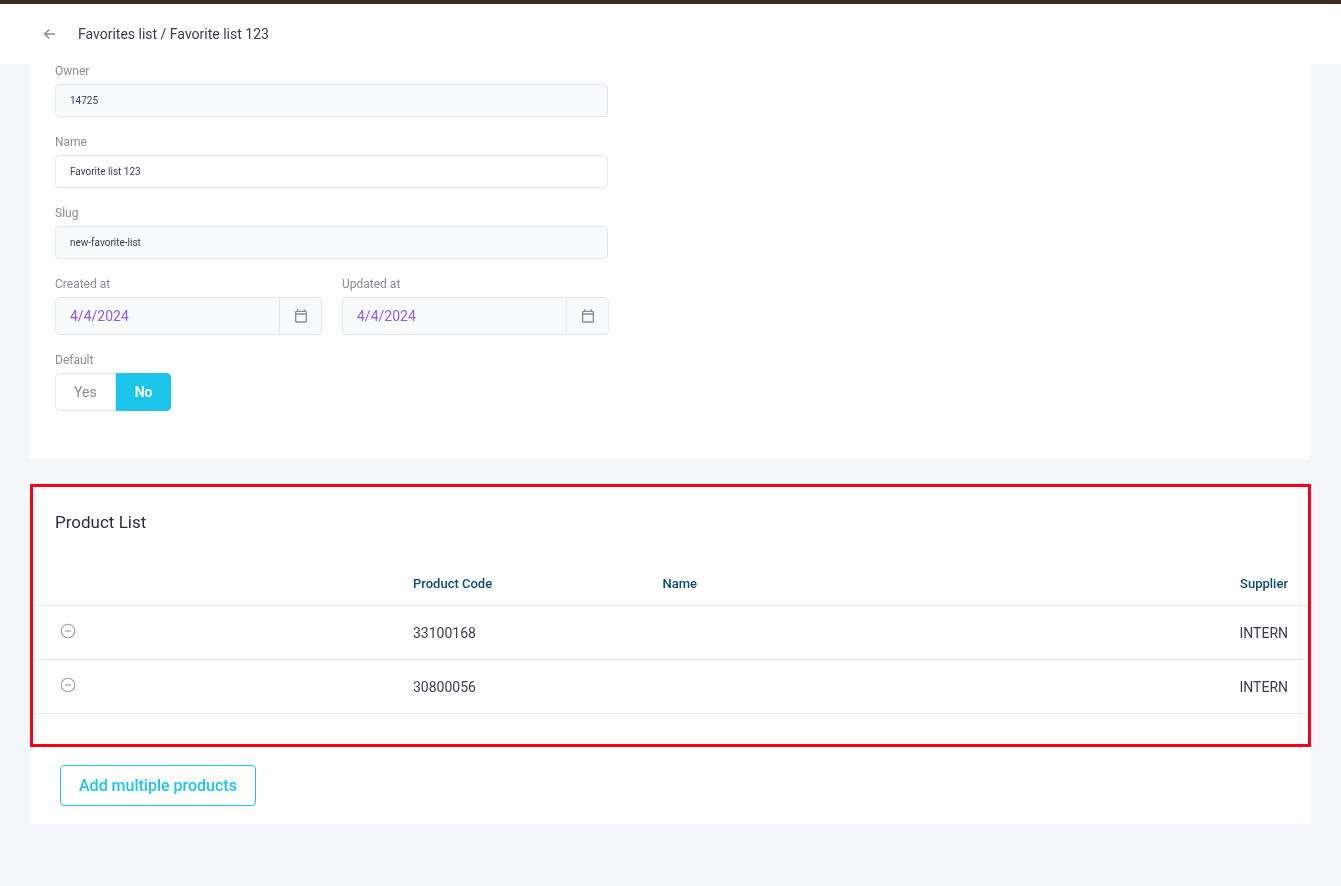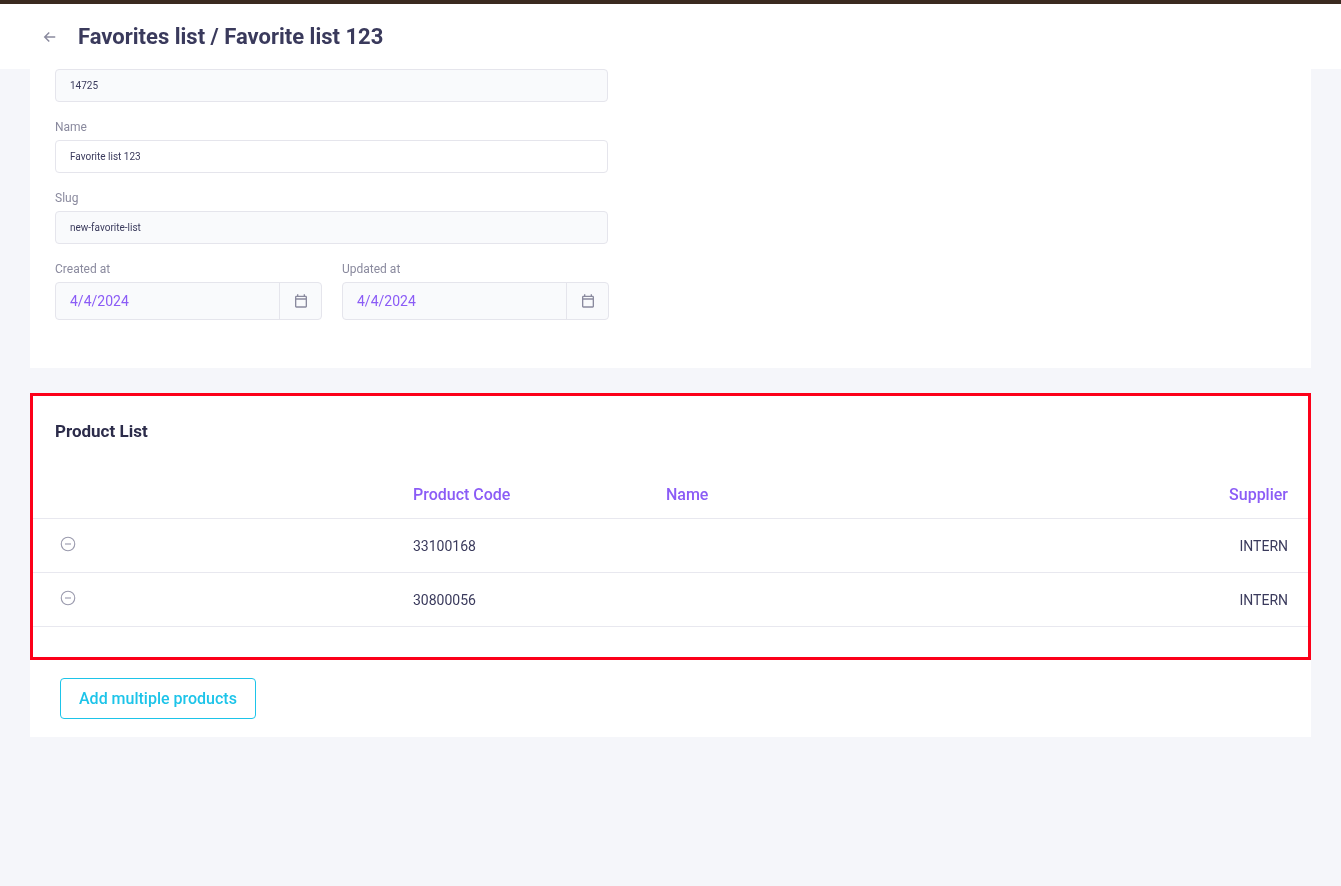--- a/index.html
+++ b/index.html
@@ -30,22 +30,22 @@
       display: flex;
       align-items: center;
       justify-content: center;
     }
     .back-arrow svg {
       stroke: #8a8a9e;
       fill: none;
       stroke-width: 2;
     }
     .breadcrumb {
-      font-size: 22px;
-      font-weight: 700;
+      font-size: 14px;
+      font-weight: 400;
       color: #3a3a5c;
     }
     .content {
       padding: 0 0 30px 0;
     }
     .card {
       background: #fff;
       margin: 0 30px;
       padding: 0 25px 30px 25px;
     }
@@ -146,34 +146,34 @@
     }
     .section-card {
       background: #fff;
       margin: 0 30px;
       padding: 25px 0 30px 0;
       border: 3px solid #fc0019;
       position: relative;
     }
     .section-title {
       font-size: 17px;
-      font-weight: 700;
+      font-weight: 400;
       color: #2c2c4a;
       margin-bottom: 30px;
       padding: 0 22px;
     }
     .table {
       width: 100%;
       border-collapse: collapse;
     }
     .table th {
       text-align: left;
-      font-size: 16px;
+      font-size: 13px;
       font-weight: 500;
-      color: #8b5cf6;
+      color: #0c4a6e;
       padding: 14px 20px;
       border-bottom: 1px solid #e8e8ef;
     }
     .table th.col-remove {
       width: 360px;
     }
     .table th.col-name {
       width: 480px;
     }
     .table th.col-supplier {
@@ -236,20 +236,21 @@
   </div>
   <div class="breadcrumb">Favorites list / Favorite list 123</div>
 </div>
 
 <div class="content">
 
   <div class="card first">
 
     <div class="form-row">
       <div class="form-group full">
+        <label class="form-label">Owner</label>
         <input class="form-input readonly" readonly="" value="14725" style="">
       </div>
     </div>
 
     <div class="form-row">
       <div class="form-group full">
         <label class="form-label">Name</label>
         <input class="form-input" value="Favorite list 123" style="">
       </div>
     </div>
@@ -279,20 +280,29 @@
           <input readonly="" value="4/4/2024" style="">
           <div class="date-icon">
             <svg viewBox="0 0 24 24">
                 <path d="M19 4h-1V2h-2v2H8V2H6v2H5c-1.1 0-2 .9-2 2v14c0 1.1.9 2 2 2h14c1.1 0 2-.9 2-2V6c0-1.1-.9-2-2-2zm0 16H5V10h14v10zm0-12H5V6h14v2z"></path>
               </svg>
           </div>
         </div>
       </div>
     </div>
 
+    <div class="form-row">
+      <div class="form-group">
+        <label class="form-label">Default</label>
+        <div class="toggle-group">
+          <button class="toggle-btn left">Yes</button>
+          <button class="toggle-btn right active">No</button>
+        </div>
+      </div>
+    </div>
 
   </div>
 
   <div class="spacer"></div>
 
   <div class="section-card">
     <div class="section-title">Product List</div>
 
     <table class="table">
       <thead>

